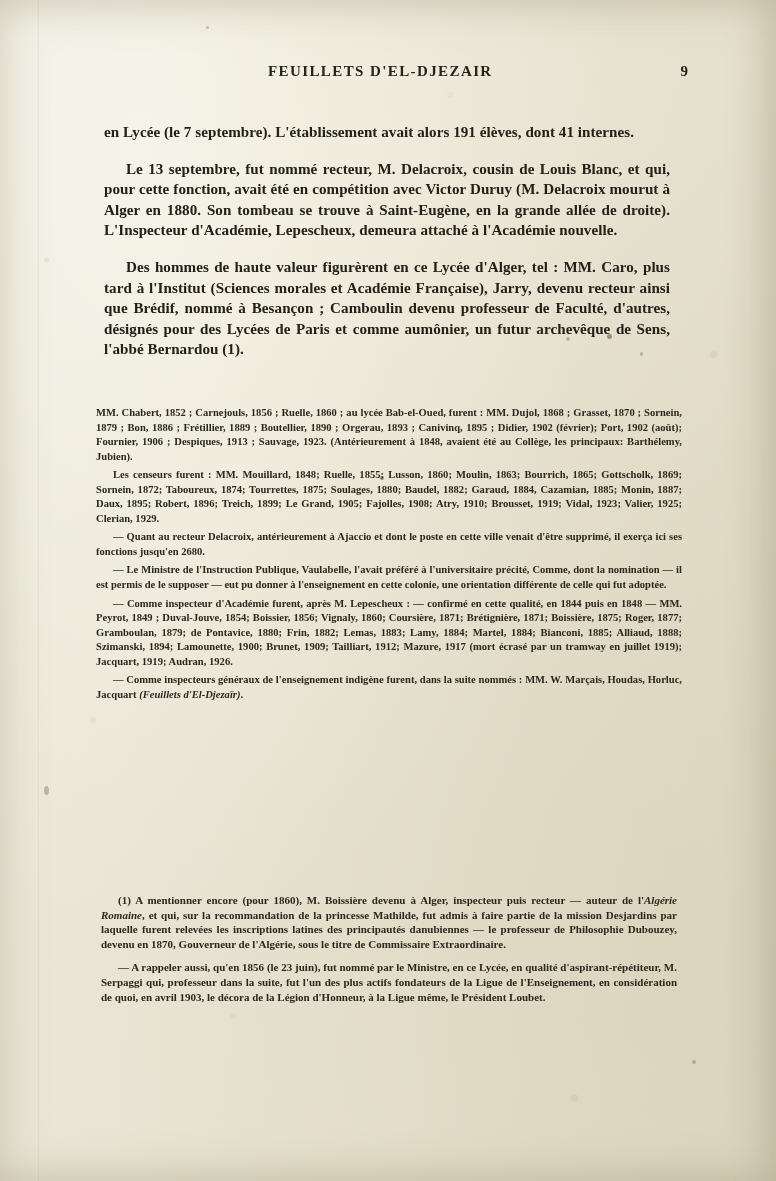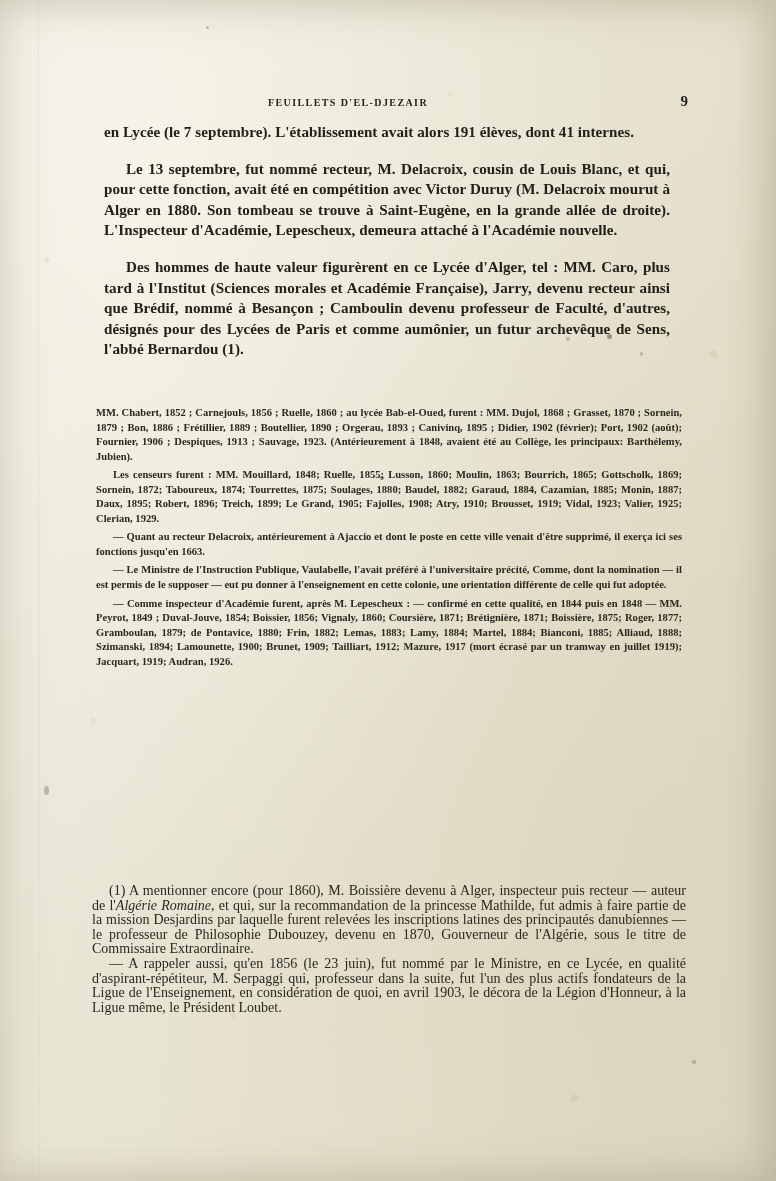--- a/index.html
+++ b/index.html
@@ -80,25 +80,24 @@
     position: absolute;
     top: 63px;
     left: 0;
     width: 600px;
     display: flex;
     align-items: baseline;
   }
   .runhead-title {
     flex: 0 0 auto;
     margin-left: 180px;
-    font-size: 10px;
+    font-size: 15px;
     font-weight: bold;
     letter-spacing: 1.4px;
     color: #26231c;
-    margin-top: 34px;
   }
   .runhead-folio {
     margin-left: auto;
     font-size: 15px;
     font-weight: bold;
     color: #26231c;
   }
 
   
   .body-block {
@@ -141,24 +140,24 @@
   .notes-block p.indent { text-indent: 17px; }
 
   
   .footnote-block {
     position: absolute;
     top: 884px;
     left: 4px;
     width: 594px;
   }
   .footnote-block p {
-    margin: 0;
-    font-size: 14px;
+    margin: 9px;
+    font-size: 11px;
     line-height: 14.6px;
-    font-weight: normal;
+    font-weight: bold;
     text-align: justify;
     text-justify: inter-word;
     color: #2a271f;
   }
   .footnote-block p.indent { text-indent: 17px; }
 
   i, .ital { font-style: italic; }
 
   .blot {
     position: absolute;
@@ -191,23 +190,24 @@
 
     <div class="body-block">
       <p>en Lycée (le 7 septembre). L'établissement avait alors 191 élèves, dont 41 internes.</p>
       <p class="indent">Le 13 septembre, fut nommé recteur, M. Delacroix, cousin de Louis Blanc, et qui, pour cette fonction, avait été en compétition avec Victor Duruy (M. Delacroix mourut à Alger en 1880. Son tombeau se trouve à Saint-Eugène, en la grande allée de droite). L'Inspecteur d'Académie, Lepescheux, demeura attaché à l'Académie nouvelle.</p>
       <p class="indent">Des hommes de haute valeur figurèrent en ce Lycée d'Alger, tel : MM. Caro, plus tard à l'Institut (Sciences morales et Académie Française), Jarry, devenu recteur ainsi que Brédif, nommé à Besançon ; Camboulin devenu professeur de Faculté, d'autres, désignés pour des Lycées de Paris et comme aumônier, un futur archevêque de Sens, l'abbé Bernardou (1).</p>
     </div>
 
     <div class="notes-block">
       <p>MM. Chabert, 1852 ; Carnejouls, 1856 ; Ruelle, 1860 ; au lycée Bab-el-Oued, furent : MM. Dujol, 1868 ; Grasset, 1870 ; Sornein, 1879 ; Bon, 1886 ; Frétillier, 1889 ; Boutellier, 1890 ; Orgerau, 1893 ; Canivinq, 1895 ; Didier, 1902 (février); Port, 1902 (août); Fournier, 1906 ; Despiques, 1913 ; Sauvage, 1923. (Antérieurement à 1848, avaient été au Collège, les principaux: Barthélemy, Jubien).</p>
       <p class="indent">Les censeurs furent : MM. Mouillard, 1848; Ruelle, 1855; Lusson, 1860; Moulin, 1863; Bourrich, 1865; Gottscholk, 1869; Sornein, 1872; Taboureux, 1874; Tourrettes, 1875; Soulages, 1880; Baudel, 1882; Garaud, 1884, Cazamian, 1885; Monin, 1887; Daux, 1895; Robert, 1896; Treich, 1899; Le Grand, 1905; Fajolles, 1908; Atry, 1910; Brousset, 1919; Vidal, 1923; Valier, 1925; Clerian, 1929.</p>
-      <p class="indent">— Quant au recteur Delacroix, antérieurement à Ajaccio et dont le poste en cette ville venait d'être supprimé, il exerça ici ses fonctions jusqu'en 1663.</p>
+      <p class="indent">— Quant au recteur Delacroix, antérieurement à Ajaccio et dont le poste en cette ville venait d'être supprimé, il exerça ici ses fonctions jusqu'en 2680.</p>
       <p class="indent">— Le Ministre de l'Instruction Publique, Vaulabelle, l'avait préféré à l'universitaire précité, Comme, dont la nomination — il est permis de le supposer — eut pu donner à l'enseignement en cette colonie, une orientation différente de celle qui fut adoptée.</p>
       <p class="indent">— Comme inspecteur d'Académie furent, après M. Lepescheux : — confirmé en cette qualité, en 1844 puis en 1848 — MM. Peyrot, 1849 ; Duval-Jouve, 1854; Boissier, 1856; Vignaly, 1860; Coursière, 1871; Brétignière, 1871; Boissière, 1875; Roger, 1877; Gramboulan, 1879; de Pontavice, 1880; Frin, 1882; Lemas, 1883; Lamy, 1884; Martel, 1884; Bianconi, 1885; Alliaud, 1888; Szimanski, 1894; Lamounette, 1900; Brunet, 1909; Tailliart, 1912; Mazure, 1917 (mort écrasé par un tramway en juillet 1919); Jacquart, 1919; Audran, 1926.</p>
+      <p class="indent"><span>— Comme inspecteurs généraux de l'enseignement indigène furent, dans la suite nommés : MM. W. Marçais, Houdas, Horluc, Jacquart </span><i>(Feuillets d'El-Djezaïr)</i><span>.</span></p>
     </div>
 
     <div class="footnote-block">
       <p class="indent"><span>(1) A mentionner encore (pour 1860), M. Boissière devenu à Alger, inspecteur puis recteur — auteur de l'</span><i>Algérie Romaine</i><span>, et qui, sur la recommandation de la princesse Mathilde, fut admis à faire partie de la mission Desjardins par laquelle furent relevées les inscriptions latines des principautés danubiennes — le professeur de Philosophie Dubouzey, devenu en 1870, Gouverneur de l'Algérie, sous le titre de Commissaire Extraordinaire.</span></p>
       <p class="indent">— A rappeler aussi, qu'en 1856 (le 23 juin), fut nommé par le Ministre, en ce Lycée, en qualité d'aspirant-répétiteur, M. Serpaggi qui, professeur dans la suite, fut l'un des plus actifs fondateurs de la Ligue de l'Enseignement, en considération de quoi, en avril 1903, le décora de la Légion d'Honneur, à la Ligue même, le Président Loubet.</p>
     </div>
 
   </div>
 
   <div class="edge-shade"></div>

